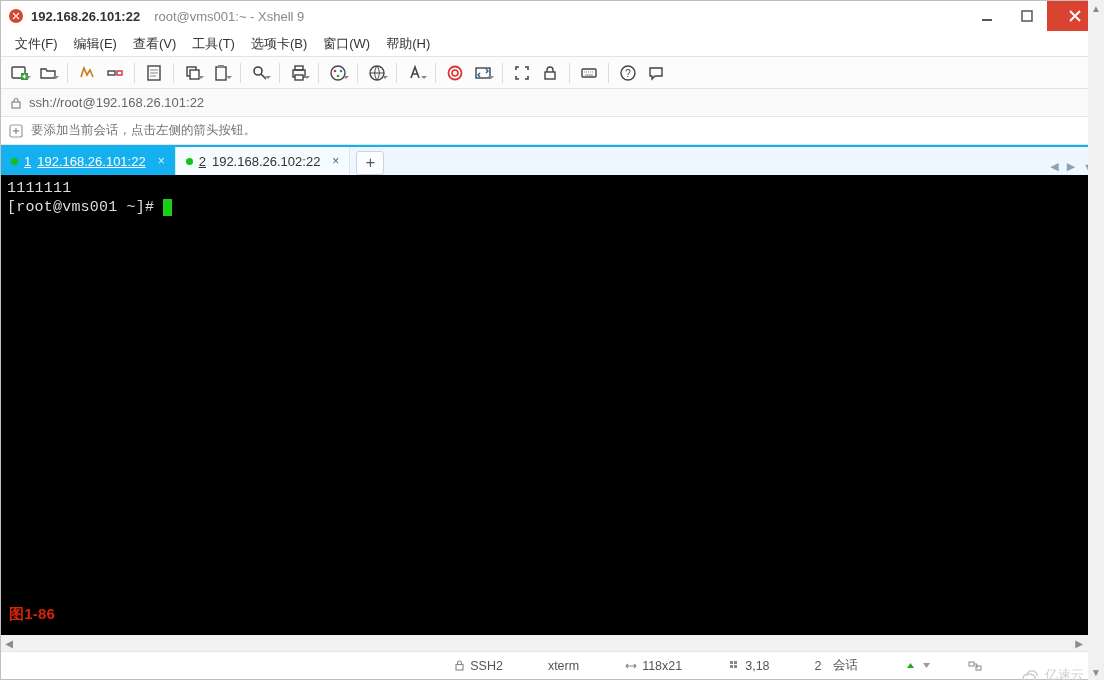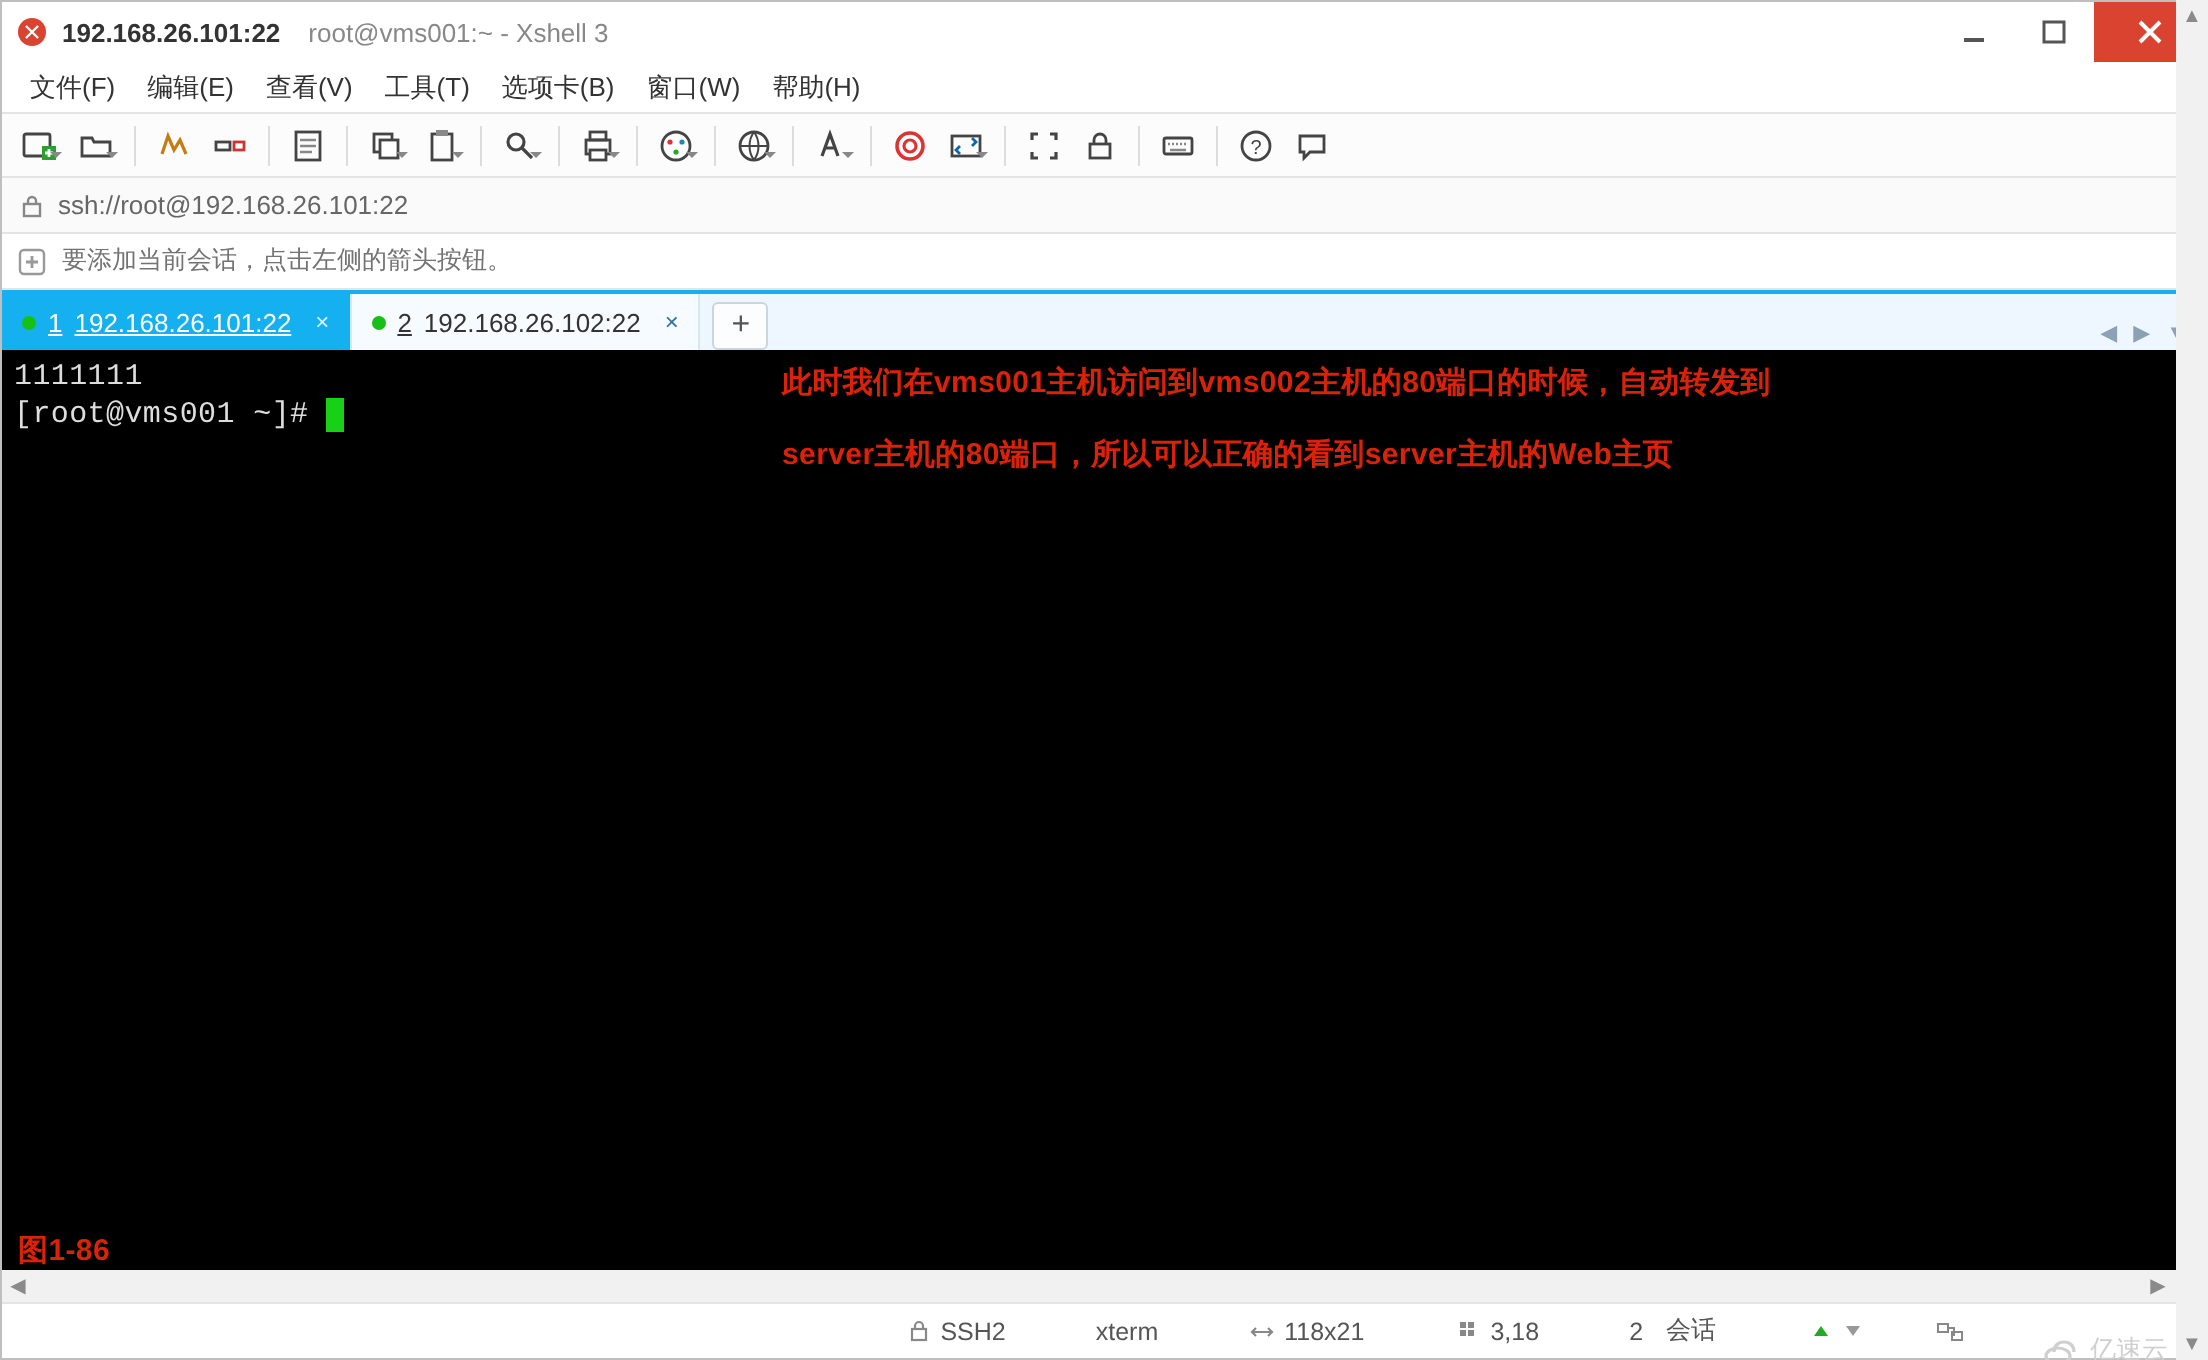--- a/index.html
+++ b/index.html
@@ -61,21 +61,21 @@
 <div class="window">
 
   <div class="titlebar">
     <span class="tb-icon">
       <svg width="16" height="16" viewBox="0 0 16 16">
           <circle cx="8" cy="8" r="7" fill="#d9432f"></circle>
           <path d="M5 5l6 6M11 5l-6 6" stroke="#fff" stroke-width="1.2"></path>
         </svg>
     </span>
     <span class="tb-title">192.168.26.101:22</span>
-    <span class="tb-sub">root@vms001:~ - Xshell 3</span>
+    <span class="tb-sub">root@vms001:~ - Xshell 9</span>
     <span class="tb-spacer"></span>
     <div class="tb-btn">
         <svg width="12" height="12">
           <rect x="1" y="9" width="10" height="2" fill="#555"></rect>
         </svg>
       </div>
     <div class="tb-btn">
         <svg width="12" height="12">
           <rect x="1" y="1" width="10" height="10" fill="none" stroke="#555" stroke-width="1.5"></rect>
         </svg>
@@ -267,25 +267,21 @@
       <span>▼</span>
     </div>
   </div>
 
   <div class="term-wrap">
     <div class="term-row">
       <div class="terminal">
         <div>1111111</div>
         <div><span>[root@vms001 ~]# </span><span class="cursor"></span></div>
 
-        <div class="annotate" style="left:390px; top:4px;">
-          <div>此时我们在vms001主机访问到vms002主机的80端口的时候，自动转发到</div>
-          <div style="margin-top:10px;">server主机的80端口，所以可以正确的看到server主机的Web主页</div>
-        </div>
-        <div class="figcap" style="left:8px; bottom:0;">图1-86</div>
+        <div class="figcap" style="left:8px; bottom:12px;">图1-86</div>
       </div>
       <div class="scroll-v">
         <div class="arrow">▲</div>
         <div class="track"></div>
         <div class="arrow">▼</div>
       </div>
     </div>
     <div class="bottom-scroll">
       <div class="scroll-h" style="flex:1;">
         <div class="arrow">◀</div>

